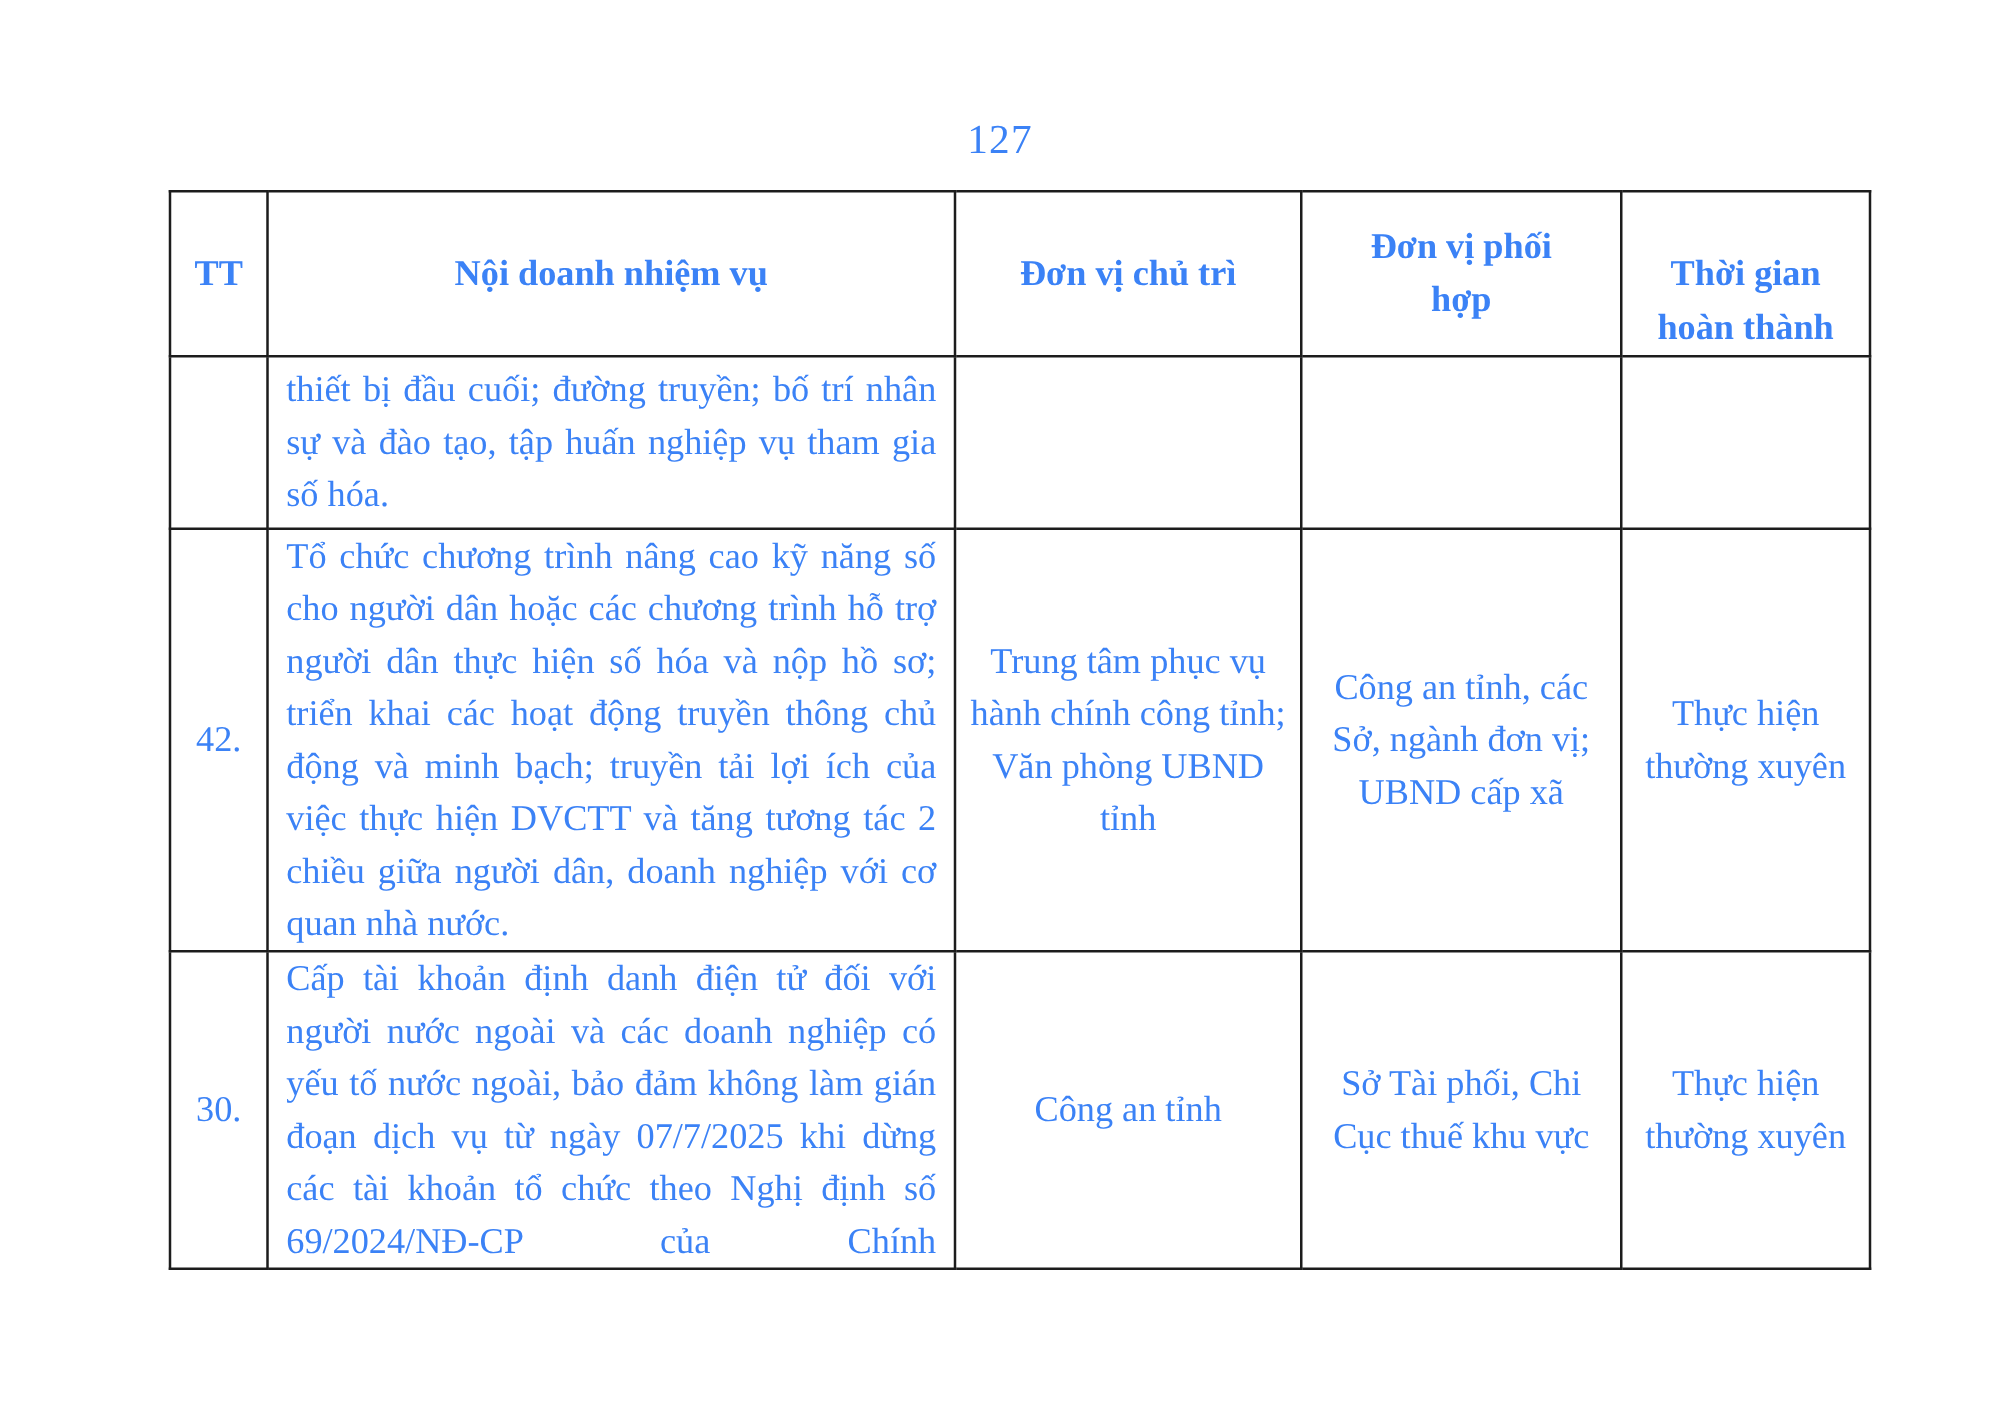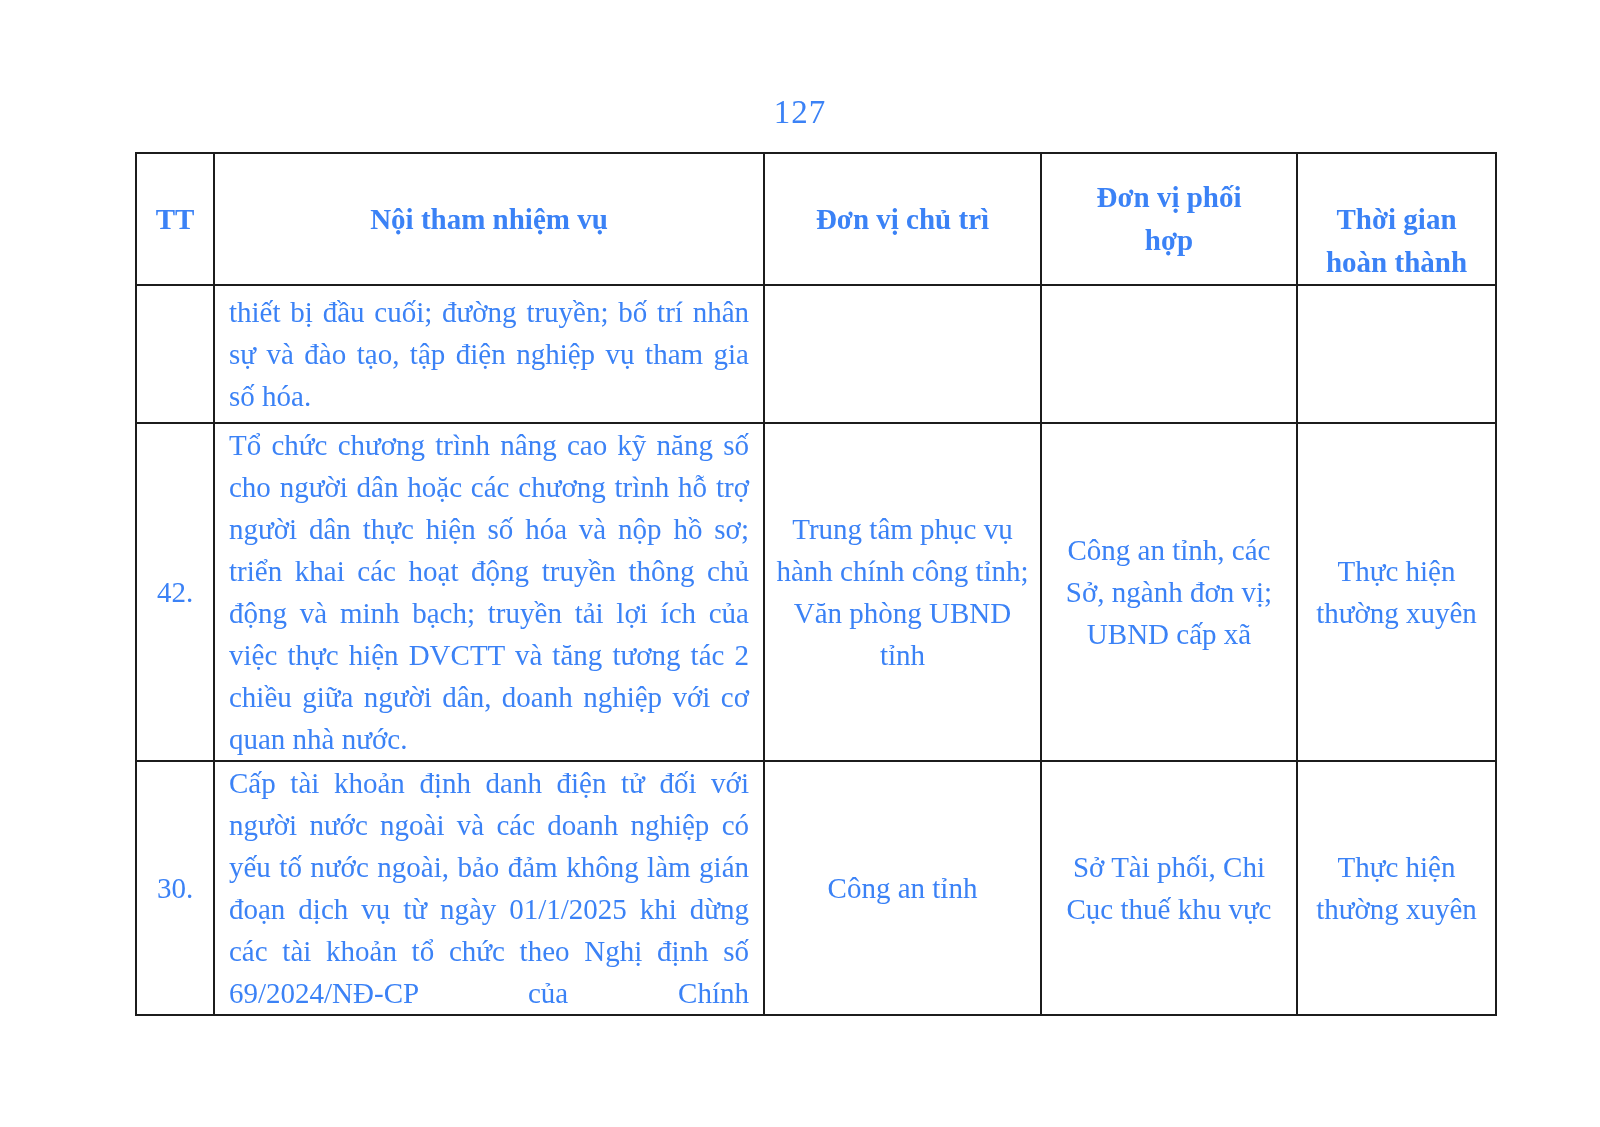--- a/index.html
+++ b/index.html
@@ -72,56 +72,56 @@
       <col style="width:277px">
       <col style="width:256px">
       <col style="width:199px">
     </colgroup>
     <thead>
       <tr>
         <th>
           <span>TT</span>
         </th>
         <th>
-          <span>Nội tham nhiệm vụ</span>
+          <span>Nội doanh nhiệm vụ</span>
         </th>
         <th>
           <span>Đơn vị chủ trì</span>
         </th>
         <th>
           <span class="wrap2 w-phoihop">Đơn vị phối hợp</span>
         </th>
         <th>
           <span class="wrap2 w-thoigian">Thời gian hoàn thành</span>
         </th>
       </tr>
     </thead>
     <tbody>
       <tr class="row-cont">
         <td class="tt"></td>
         <td class="task">
-          <div class="task-text">thiết bị đầu cuối; đường truyền; bố trí nhân sự và đào tạo, tập điện nghiệp vụ tham gia số hóa.</div>
+          <div class="task-text">thiết bị đầu cuối; đường truyền; bố trí nhân sự và đào tạo, tập huấn nghiệp vụ tham gia số hóa.</div>
         </td>
         <td class="unit"></td>
         <td class="unit"></td>
         <td class="unit"></td>
       </tr>
       <tr class="row-42">
         <td class="tt">42.</td>
         <td class="task">
           <div class="task-text">Tổ chức chương trình nâng cao kỹ năng số cho người dân hoặc các chương trình hỗ trợ người dân thực hiện số hóa và nộp hồ sơ; triển khai các hoạt động truyền thông chủ động và minh bạch; truyền tải lợi ích của việc thực hiện DVCTT và tăng tương tác 2 chiều giữa người dân, doanh nghiệp với cơ quan nhà nước.</div>
         </td>
         <td class="unit">Trung tâm phục vụ hành chính công tỉnh; Văn phòng UBND tỉnh</td>
         <td class="unit">Công an tỉnh, các Sở, ngành đơn vị; UBND cấp xã</td>
         <td class="unit">Thực hiện thường xuyên</td>
       </tr>
       <tr class="row-43">
         <td class="tt">30.</td>
         <td class="task">
-          <div class="task-text">Cấp tài khoản định danh điện tử đối với người nước ngoài và các doanh nghiệp có yếu tố nước ngoài, bảo đảm không làm gián đoạn dịch vụ từ ngày 01/1/2025 khi dừng các tài khoản tổ chức theo Nghị định số 69/2024/NĐ-CP của Chính</div>
+          <div class="task-text">Cấp tài khoản định danh điện tử đối với người nước ngoài và các doanh nghiệp có yếu tố nước ngoài, bảo đảm không làm gián đoạn dịch vụ từ ngày 07/7/2025 khi dừng các tài khoản tổ chức theo Nghị định số 69/2024/NĐ-CP của Chính</div>
         </td>
         <td class="unit">Công an tỉnh</td>
         <td class="unit">Sở Tài phối, Chi Cục thuế khu vực</td>
         <td class="unit">Thực hiện thường xuyên</td>
       </tr>
     </tbody>
   </table>
 
 </div>
 

